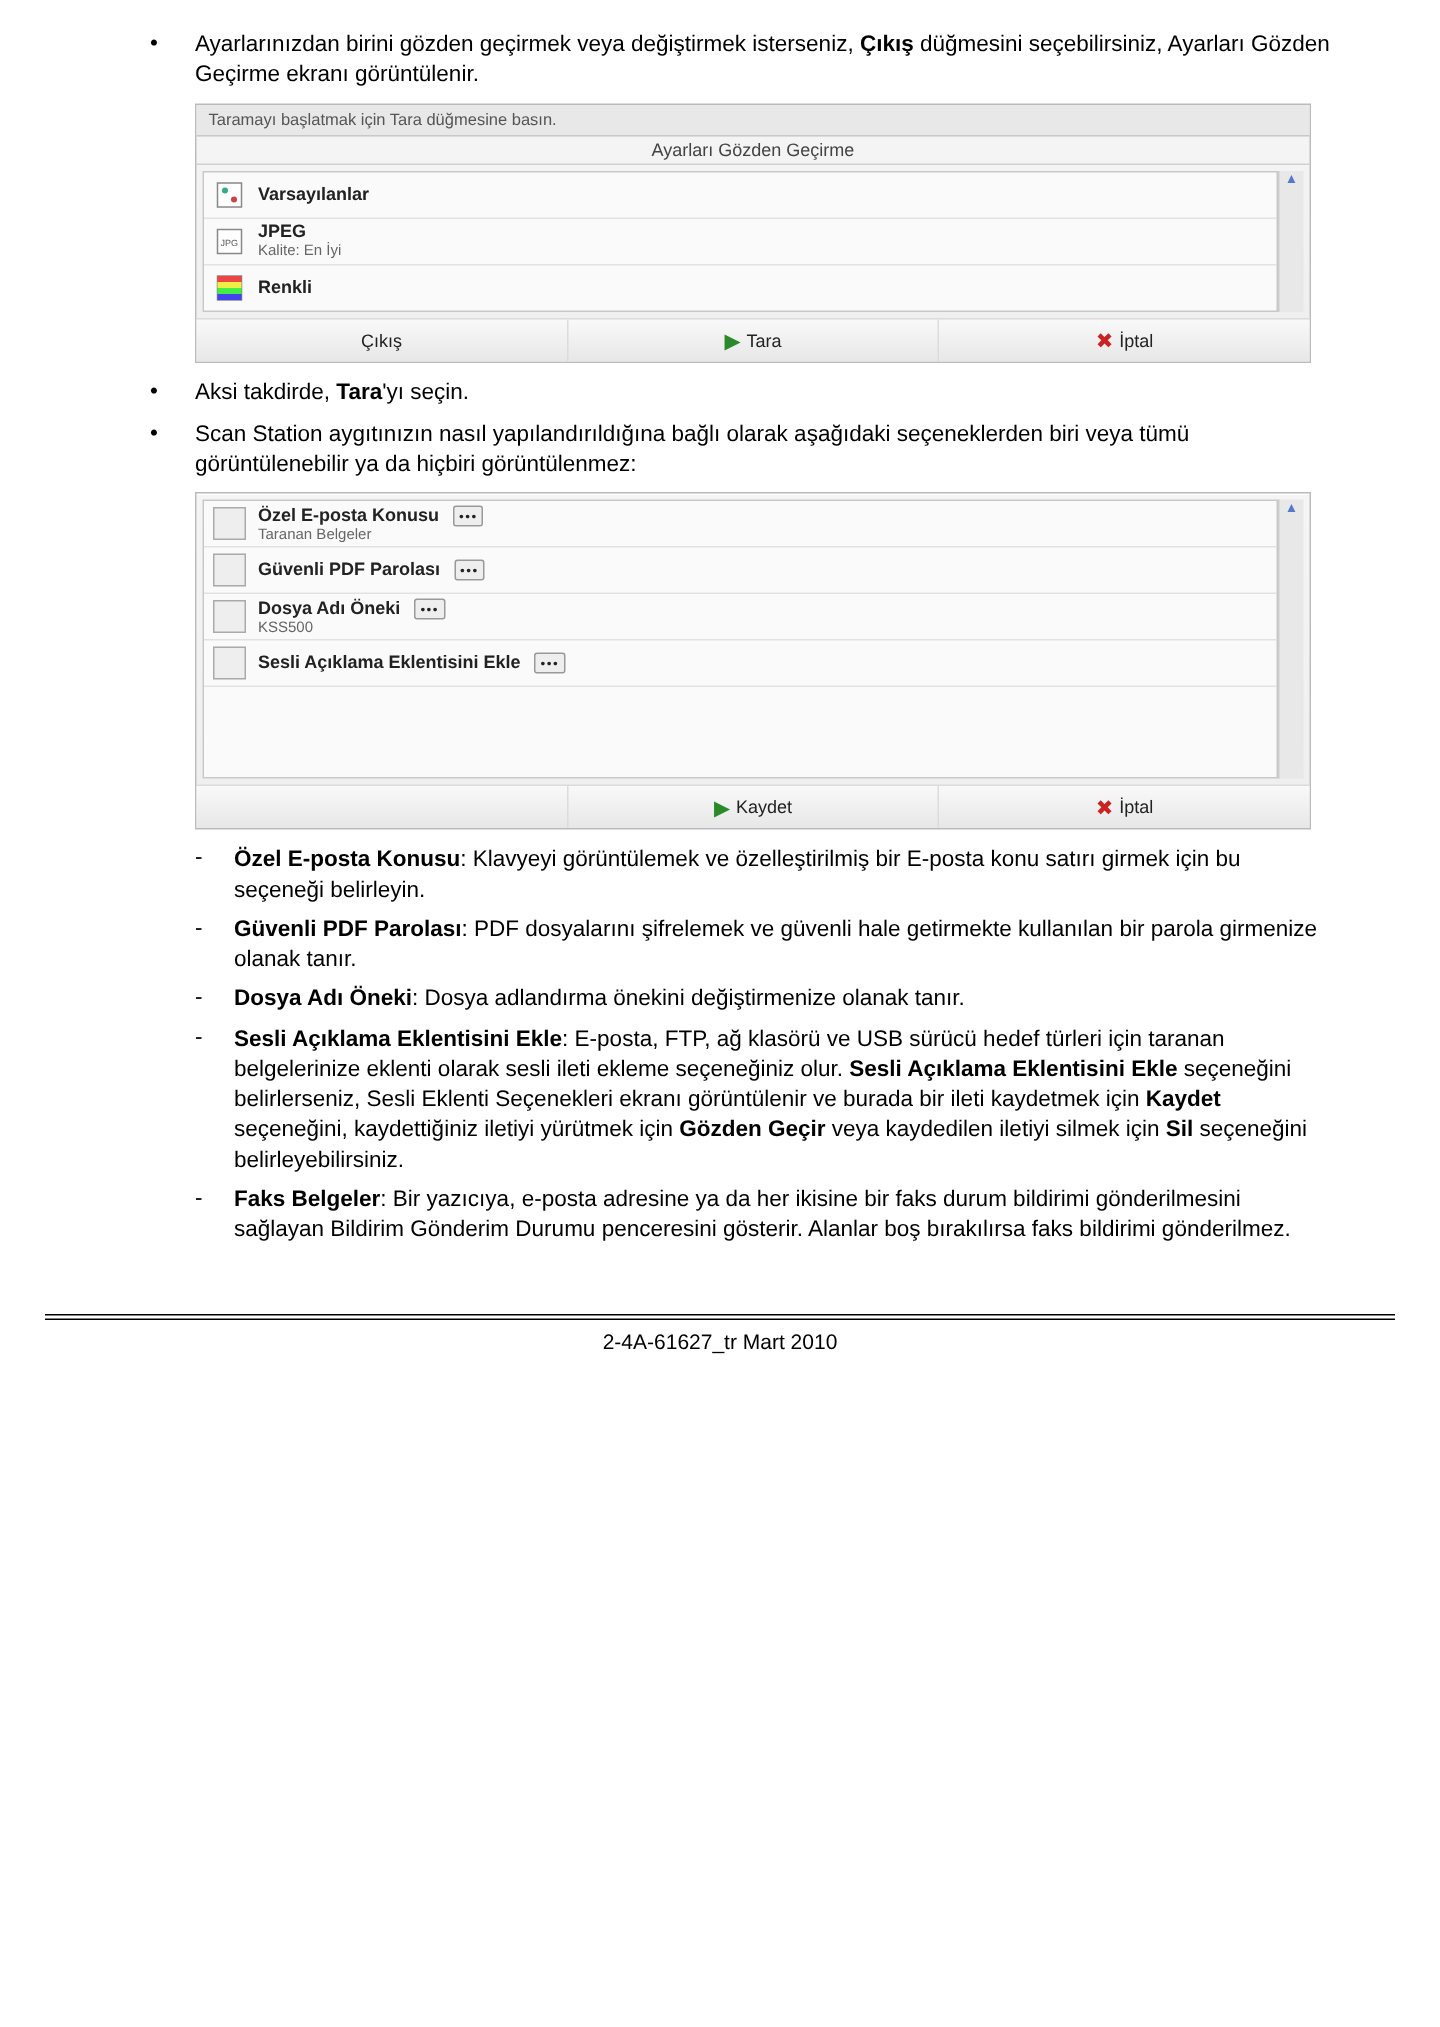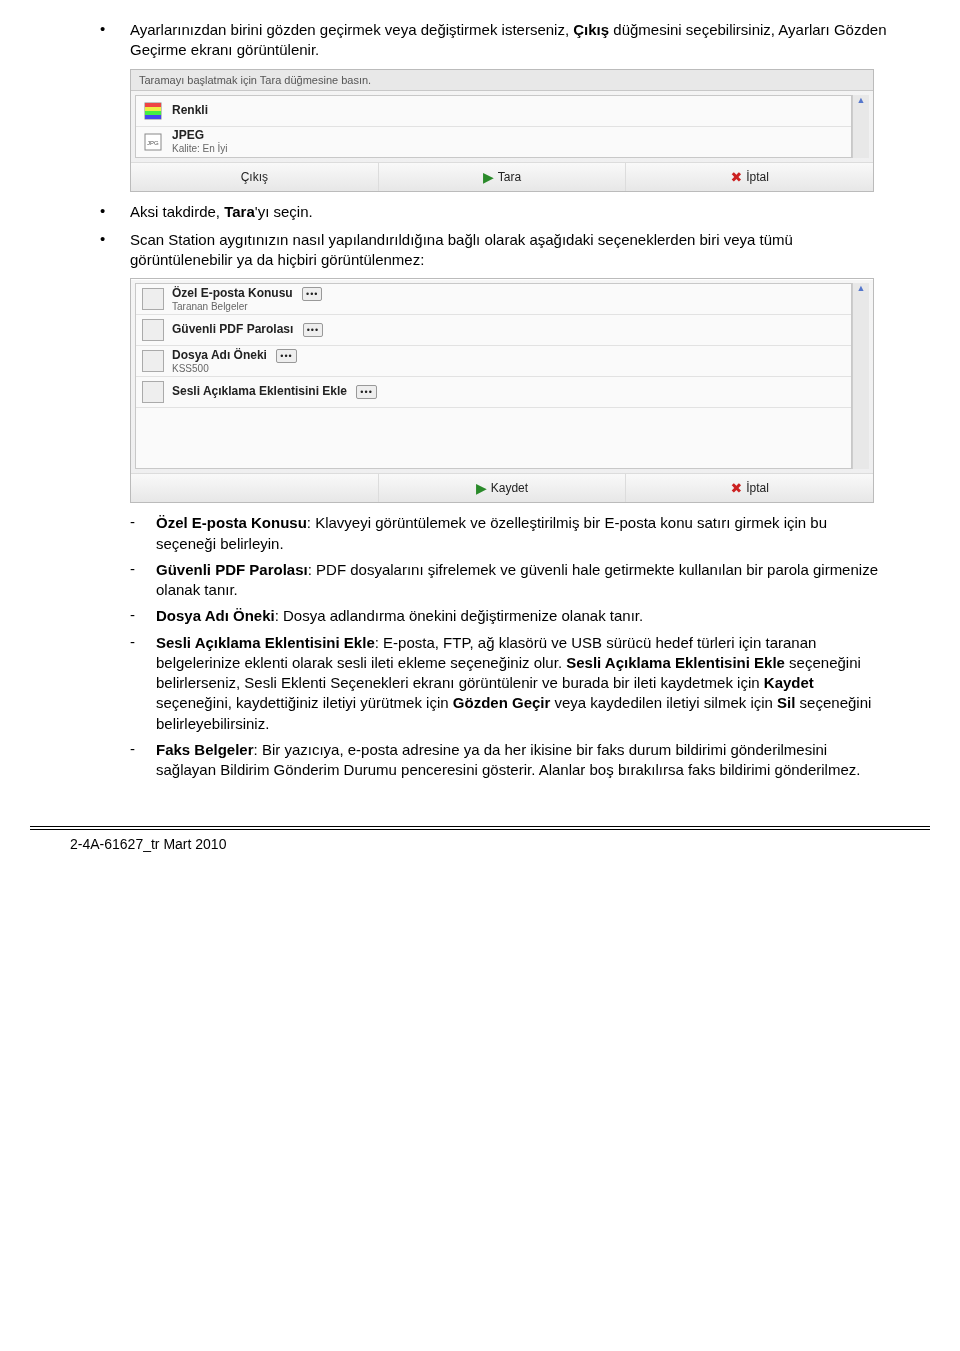--- a/index.html
+++ b/index.html
@@ -132,21 +132,21 @@
     line-height: 12px;
   }
   .ui-body2 {
     min-height: 60px;
   }
   .footer-bar {
     border-top: 4px double #000;
     margin: 30px 30px 0 30px;
     padding: 6px 40px 18px 40px;
     display: flex;
-    justify-content: flex-start;
+    justify-content: center;
     font-size: 14px;
   }
 
   
   .ico-square { width:20px; height:20px; border:1px solid #aaa; background:#eee; }
   .ico-play { color:#2a8a2a; font-size:14px; }
   .ico-cancel { color:#cc2222; font-size:14px; }
 </style>
 </head>
 <body>
@@ -155,48 +155,61 @@
 
   <div class="bullet-row">
     <div class="bullet">•</div>
     <div class="bullet-text">
       <span>Ayarlarınızdan birini gözden geçirmek veya değiştirmek isterseniz, </span><b>Çıkış</b><span> düğmesini seçebilirsiniz, Ayarları Gözden Geçirme ekranı görüntülenir.</span>
     </div>
   </div>
 
   <div class="ui-shot">
     <div class="ui-topbar">Taramayı başlatmak için Tara düğmesine basın.</div>
+    <div class="ui-header">Ayarları Gözden Geçirme</div>
     <div class="ui-listwrap">
       <div class="ui-listcol">
+        <div class="ui-row">
+          <div class="ui-icon">
+            <svg width="18" height="18" viewBox="0 0 18 18">
+                <rect x="1" y="1" width="16" height="16" fill="#fff" stroke="#888"></rect>
+                <circle cx="6" cy="6" r="2" fill="#3a8"></circle>
+                <circle cx="12" cy="12" r="2" fill="#c44"></circle>
+              </svg>
+          </div>
+          <div class="ui-label-stack">
+              <span class="ui-label-main">Varsayılanlar</span>
+            </div>
+        </div>
+        <div class="ui-row">
+          <div class="ui-icon">
+            <svg width="18" height="18" viewBox="0 0 18 18">
+                <rect x="1" y="1" width="16" height="16" fill="#fff" stroke="#888"></rect>
+                <text x="3" y="12" font-size="6" fill="#555">JPG</text>
+              </svg>
+          </div>
+          <div class="ui-label-stack">
+            <span class="ui-label-main">JPEG</span>
+            <span class="ui-label-sub">Kalite: En İyi</span>
+          </div>
+        </div>
         <div class="ui-row">
           <div class="ui-icon">
             <svg width="18" height="18" viewBox="0 0 18 18">
                 <rect x="1" y="1" width="16" height="16" fill="#fff" stroke="#888"></rect>
                 <rect x="1" y="1" width="16" height="4" fill="#e44"></rect>
                 <rect x="1" y="5" width="16" height="4" fill="#ee4"></rect>
                 <rect x="1" y="9" width="16" height="4" fill="#4e4"></rect>
                 <rect x="1" y="13" width="16" height="4" fill="#44e"></rect>
               </svg>
           </div>
           <div class="ui-label-stack">
               <span class="ui-label-main">Renkli</span>
             </div>
         </div>
-        <div class="ui-row">
-          <div class="ui-icon">
-            <svg width="18" height="18" viewBox="0 0 18 18">
-                <rect x="1" y="1" width="16" height="16" fill="#fff" stroke="#888"></rect>
-                <text x="3" y="12" font-size="6" fill="#555">JPG</text>
-              </svg>
-          </div>
-          <div class="ui-label-stack">
-            <span class="ui-label-main">JPEG</span>
-            <span class="ui-label-sub">Kalite: En İyi</span>
-          </div>
-        </div>
       </div>
       <div class="ui-scroll">▲</div>
     </div>
     <div class="ui-btnbar">
       <div class="ui-btn">
           <span>Çıkış</span>
         </div>
       <div class="ui-btn">
           <span class="ico-play">▶</span>
           <span>Tara</span>

